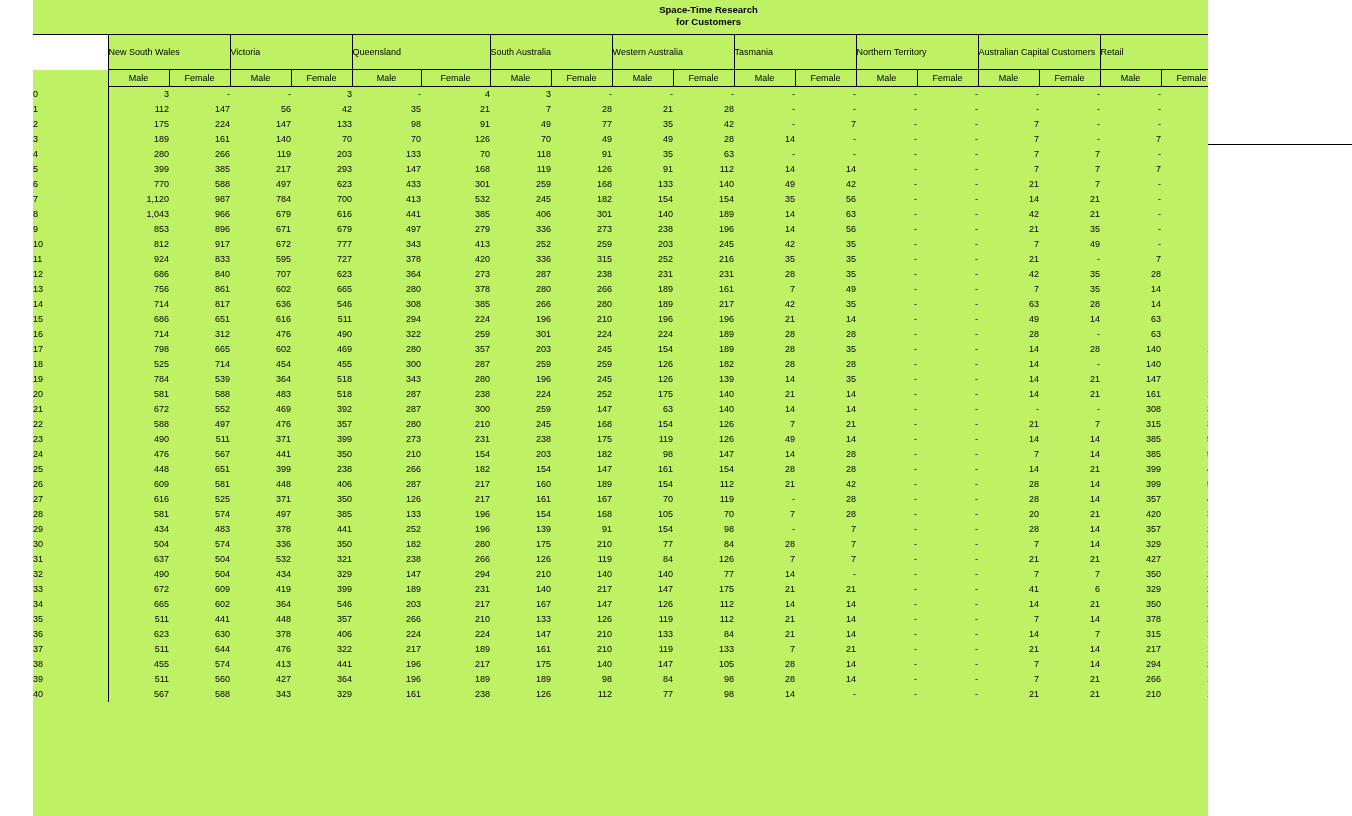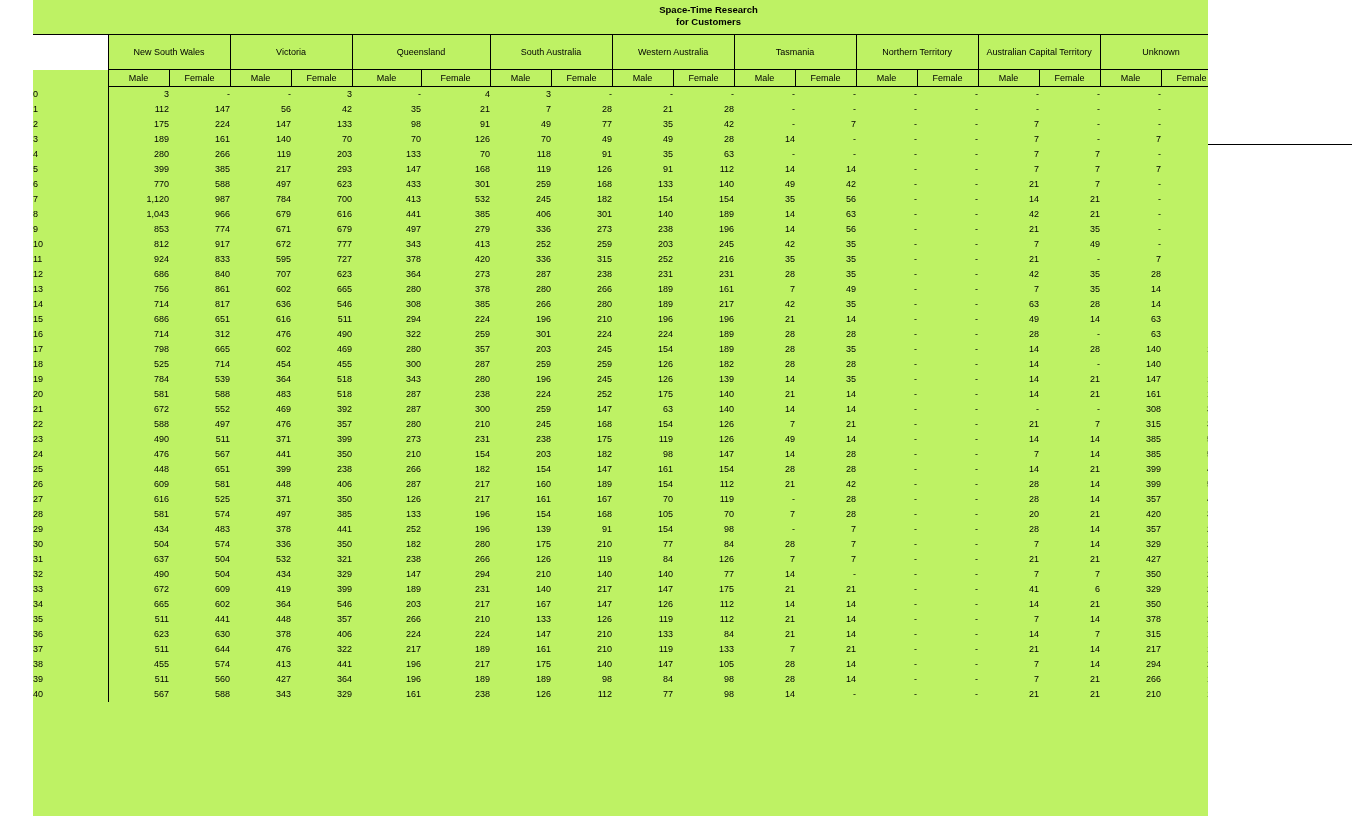--- a/index.html
+++ b/index.html
@@ -50,21 +50,21 @@
     font-weight: normal;
     font-size: 9px;
   }
   
   .hdr-top-rule {
     width: 1175px;
     height: 1px;
     background: #000;
   }
   .area-cell {
-    text-align: center;
+    text-align: left;
     vertical-align: middle;
     height: 34px;
     border-left: 1px solid #000;
     border-bottom: 1px solid #000;
     font-size: 9px;
     line-height: 11px;
     padding: 0 2px;
   }
   .area-cell.last { border-right: 1px solid #000; }
   .corner-cell {
@@ -160,22 +160,22 @@
       <thead>
         <tr>
           <th class="area-cell corner-cell"></th>
           <th class="area-cell" colspan="2">New South Wales</th>
           <th class="area-cell" colspan="2">Victoria</th>
           <th class="area-cell" colspan="2">Queensland</th>
           <th class="area-cell" colspan="2">South Australia</th>
           <th class="area-cell" colspan="2">Western Australia</th>
           <th class="area-cell" colspan="2">Tasmania</th>
           <th class="area-cell" colspan="2">Northern Territory</th>
-          <th class="area-cell" colspan="2">Australian Capital Territory</th>
-          <th class="area-cell last" colspan="2">Unknown</th>
+          <th class="area-cell" colspan="2">Australian Capital Customers</th>
+          <th class="area-cell last" colspan="2">Retail</th>
         </tr>
         <tr>
           <th class="sex-cell corner-cell2 corner-left-line"></th>
           <th class="sex-cell">Male</th>
           <th class="sex-cell">Female</th>
           <th class="sex-cell">Male</th>
           <th class="sex-cell">Female</th>
           <th class="sex-cell">Male</th>
           <th class="sex-cell">Female</th>
           <th class="sex-cell">Male</th>
@@ -378,21 +378,21 @@
             <td class="datacell grp-start">-</td>
             <td class="datacell">-</td>
             <td class="datacell grp-start">42</td>
             <td class="datacell">21</td>
             <td class="datacell grp-start">-</td>
             <td class="datacell">7</td>
           </tr>
           <tr>
             <td class="rowlabel">9</td>
             <td class="datacell grp-start">853</td>
-            <td class="datacell">774</td>
+            <td class="datacell">896</td>
             <td class="datacell grp-start">671</td>
             <td class="datacell">679</td>
             <td class="datacell grp-start">497</td>
             <td class="datacell">279</td>
             <td class="datacell grp-start">336</td>
             <td class="datacell">273</td>
             <td class="datacell grp-start">238</td>
             <td class="datacell">196</td>
             <td class="datacell grp-start">14</td>
             <td class="datacell">56</td>

